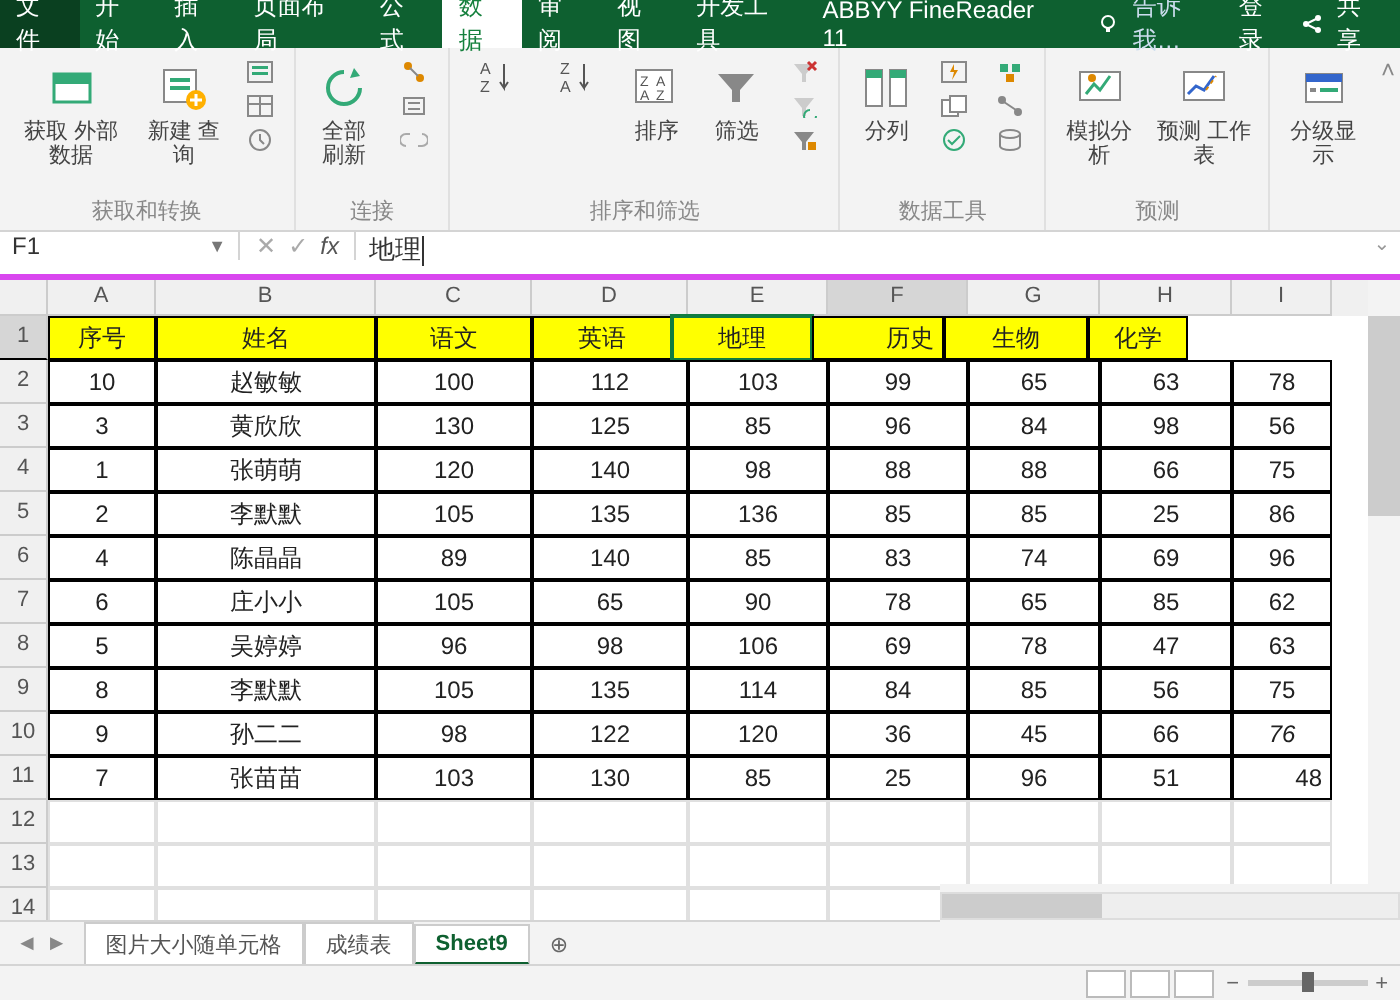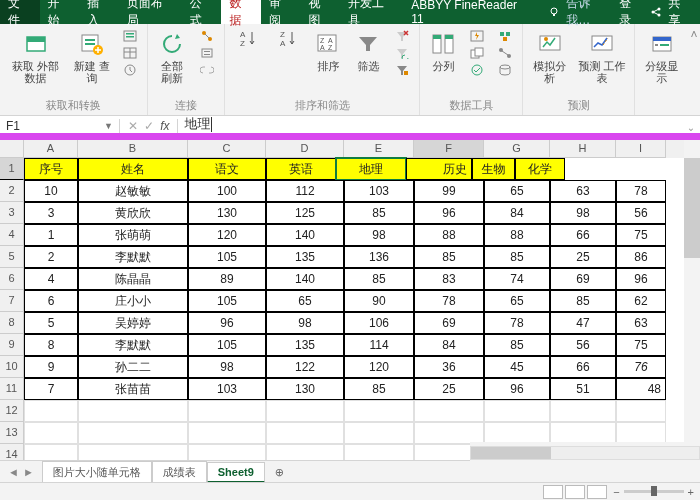--- a/index.html
+++ b/index.html
@@ -1,35 +1,35 @@
 <!DOCTYPE html>
 <html><head>
 <meta charset="utf-8">
 <style>
 *{box-sizing:border-box;margin:0;padding:0;font-family:"Microsoft YaHei","Segoe UI",sans-serif;}
 body{width:700px;height:500px;overflow:hidden;background:#fff;font-size:12px;color:#333;}
 .titlebar{height:24px;background:#0e6030;display:flex;align-items:stretch;color:#fff;}
 .titlebar .tab{padding:0 8px;display:flex;align-items:center;font-size:12px;cursor:default;}
 .titlebar .tab.file{background:#0a4020;}
-.titlebar .tab.active{background:#fff;color:#b91c1c;}
+.titlebar .tab.active{background:#fff;color:#15803d;}
 .titlebar .spacer{flex:1;}
 .titlebar .right{display:flex;align-items:center;gap:6px;padding:0 8px;}
 .titlebar .icon{width:14px;height:14px;display:inline-flex;align-items:center;justify-content:center;}
 .ribbon{height:92px;background:#f3f3f3;border-bottom:1px solid #d4d4d4;display:flex;}
 .rgroup{display:flex;flex-direction:column;align-items:center;justify-content:space-between;padding:4px 6px 2px;border-right:1px solid #e0e0e0;}
 .rgroup .btns{display:flex;gap:6px;flex:1;align-items:flex-start;}
 .rbtn{display:flex;flex-direction:column;align-items:center;gap:2px;padding:2px;cursor:default;min-width:34px;}
 .rbtn .ic{width:28px;height:28px;display:flex;align-items:center;justify-content:center;}
 .rbtn .lbl{font-size:11px;text-align:center;line-height:1.1;color:#444;}
 .rbtn.small .ic{width:18px;height:18px;}
 .rgroup .gname{font-size:11px;color:#888;margin-top:2px;}
 .stackbtns{display:flex;flex-direction:column;gap:1px;}
 .stackbtns .sb{display:flex;align-items:center;gap:3px;font-size:11px;padding:1px 3px;cursor:default;}
 .stackbtns .sb .si{width:16px;height:14px;display:flex;align-items:center;justify-content:center;}
-.namebox-row{height:24px;border-bottom:7px solid #d946ef;display:flex;align-items:flex-end;background:#fff;}
+.namebox-row{height:24px;border-bottom:3px solid #d946ef;display:flex;align-items:flex-start;background:#fff;}
 .namebox{width:120px;border-right:1px solid #d4d4d4;display:flex;align-items:center;padding:0 6px;font-size:12px;position:relative;}
 .namebox .dd{margin-left:auto;color:#777;font-size:9px;}
 .fx-area{display:flex;align-items:center;border-right:1px solid #d4d4d4;padding:0 8px;gap:6px;}
 .fx-area .fxi{font-style:italic;color:#555;}
 .formula-bar{flex:1;display:flex;align-items:center;padding:0 6px;font-size:13px;}
 .formula-bar .cursor{width:1px;height:15px;background:#333;margin-left:1px;}
 .fexp{margin-left:auto;width:18px;color:#999;text-align:center;font-size:10px;}
 .grid-area{position:relative;height:330px;overflow:hidden;background:#fff;}
 .colheads{display:flex;height:18px;background:#f0f0f0;}
 .corner{width:24px;border:1px solid #ccc;border-top:none;border-left:none;background:#f0f0f0;}
@@ -419,21 +419,21 @@
     </div>
   <div class="rows" id="rows">
       <div class="row header">
         <div class="rh active">1</div>
         <div class="cell hdr-cell" style="width: 54px;">序号</div>
         <div class="cell hdr-cell" style="width: 110px;">姓名</div>
         <div class="cell hdr-cell" style="width: 78px;">语文</div>
         <div class="cell hdr-cell" style="width: 70px;">英语</div>
         <div class="cell hdr-cell active-cell" style="width: 70px;">地理</div>
         <div class="cell hdr-cell" style="width: 66px; text-align: right;">历史</div>
-        <div class="cell hdr-cell" style="width: 43px;">生物</div>
+        <div class="cell hdr-cell" style="width: 72px;">生物</div>
         <div class="cell hdr-cell" style="width: 50px;">化学</div>
       </div>
       <div class="row">
         <div class="rh">2</div>
         <div class="cell data-cell" style="width: 54px;">10</div>
         <div class="cell data-cell" style="width: 110px;">赵敏敏</div>
         <div class="cell data-cell" style="width: 78px;">100</div>
         <div class="cell data-cell" style="width: 78px;">112</div>
         <div class="cell data-cell" style="width: 70px;">103</div>
         <div class="cell data-cell" style="width: 70px;">99</div>

